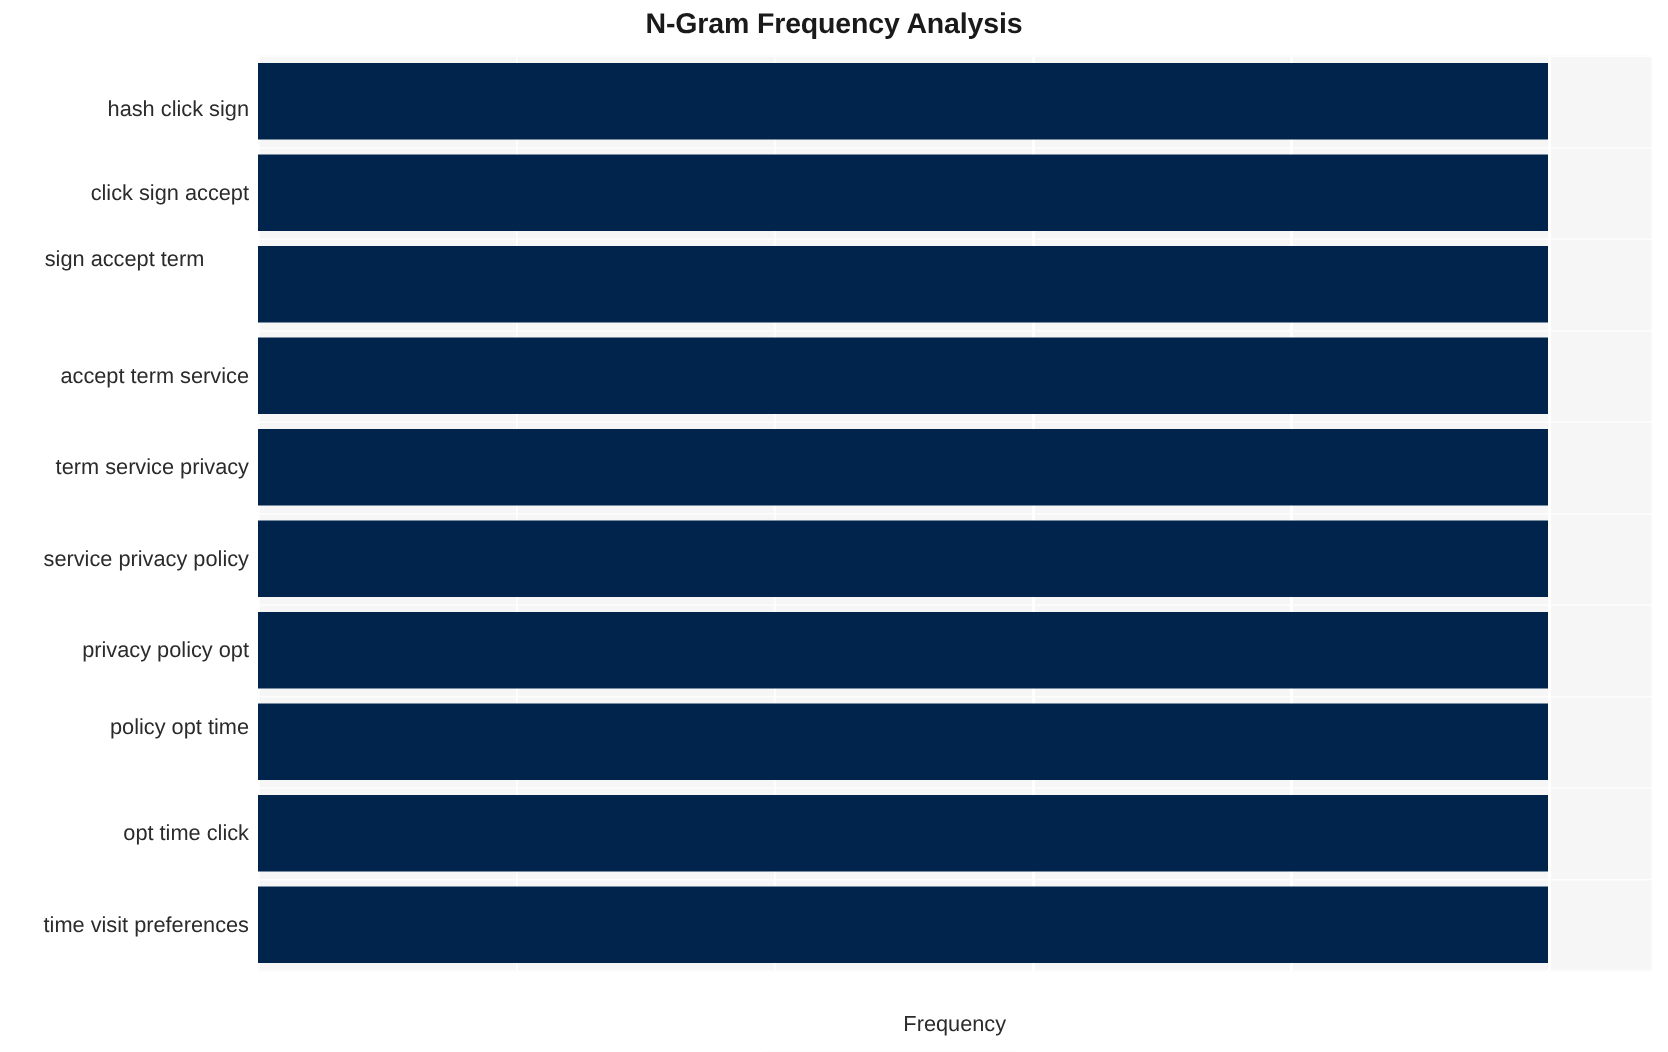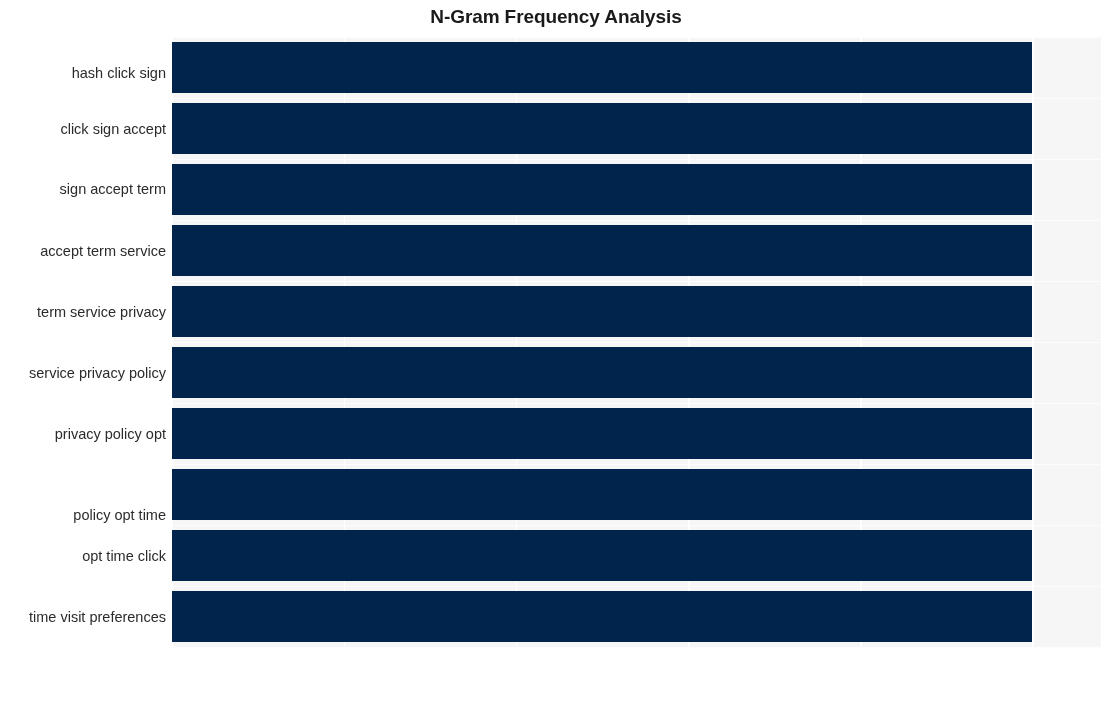--- a/index.html
+++ b/index.html
@@ -151,25 +151,26 @@
         <div class="bar" title="privacy policy opt: 1" style="top: 370.88px; height: 51.24px; width: 860.185px; background: rgb(0, 36, 76);"></div>
         <div class="bar" title="policy opt time: 1" style="top: 431.88px; height: 51.24px; width: 860.185px; background: rgb(0, 36, 76);"></div>
         <div class="bar" title="opt time visit: 1" style="top: 492.88px; height: 51.24px; width: 860.185px; background: rgb(0, 36, 76);"></div>
         <div class="bar" title="time visit preferences: 1" style="top: 553.88px; height: 51.24px; width: 860.185px; background: rgb(0, 36, 76);"></div>
       </div>
   </div>
 
   <div class="ylabels" id="ylabels">
       <div class="ylabel" style="top: 29px;">hash click sign</div>
       <div class="ylabel" style="top: 84.5px; margin-left: 40px;">click sign accept</div>
-      <div class="ylabel" style="top: 145px;">sign accept term</div>
+      <div class="ylabel" style="top: 129px; text-align: center;">sign accept term</div>
       <div class="ylabel" style="top: 206.5px;">accept term service</div>
       <div class="ylabel" style="top: 267.5px;">term service privacy</div>
       <div class="ylabel" style="top: 328.5px;">service privacy policy</div>
       <div class="ylabel" style="top: 389.5px;">privacy policy opt</div>
-      <div class="ylabel" style="top: 471px; margin-left: 10px;">policy opt time</div>
+      <div class="ylabel" style="top: 441px; margin-left: 10px;">policy opt time</div>
       <div class="ylabel" style="top: 511.5px;">opt time click</div>
       <div class="ylabel" style="top: 572.5px;">time visit preferences</div>
     </div>
 
 
+  <div class="xaxis-label">Frequency</div>
 
 </div>
 
 </body></html>

